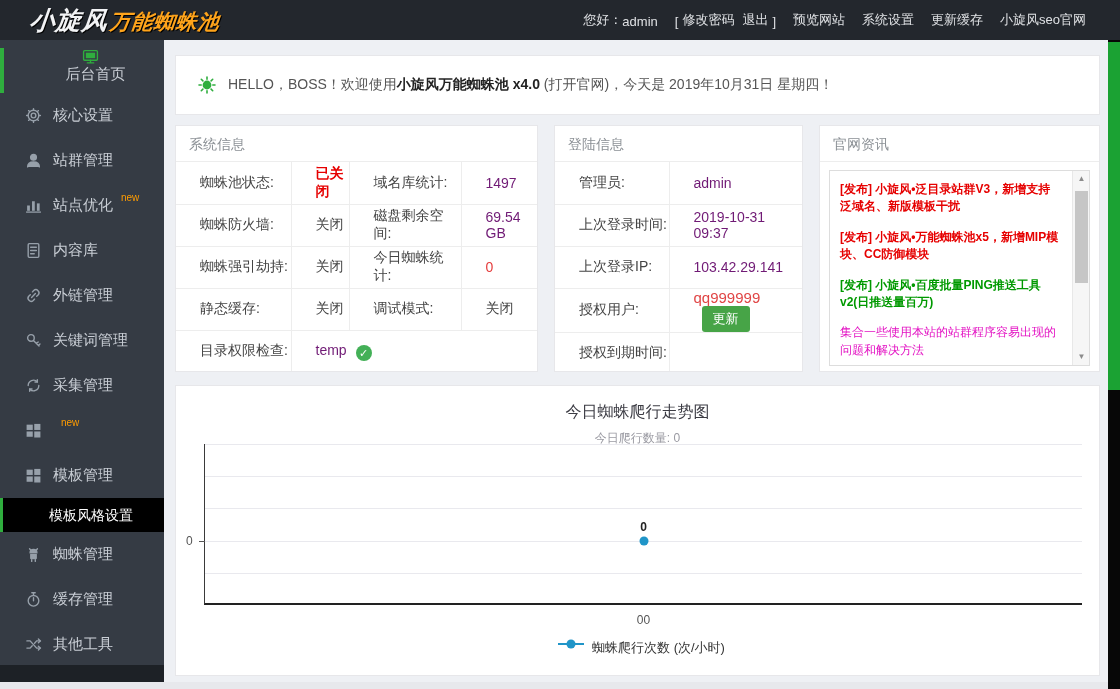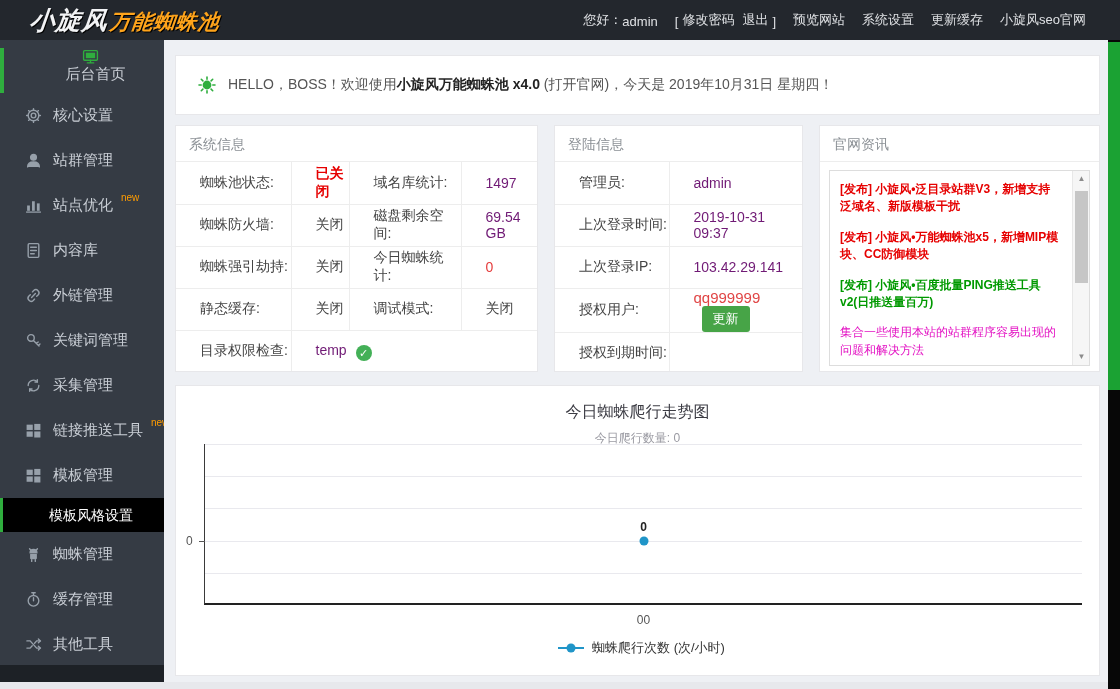--- a/index.html
+++ b/index.html
@@ -102,21 +102,21 @@
   .gridline { position:absolute; left:0; right:0; height:1px; background:#e9e9ee; }
   .ytick-label { position:absolute; left:-19px; top:90px; font-size:12px; color:#555; }
   .ytick-mark { position:absolute; left:-6px; top:97px; width:6px; height:1px; background:#555; }
   .data-point { position:absolute; left:50%; top:97px; width:9px; height:9px;
     border-radius:50%; transform:translate(-50%,-50%); }
   .point-label { position:absolute; left:50%; top:76px; transform:translateX(-50%);
     font-size:12px; font-weight:bold; color:#222; }
   .x-label { position:absolute; left:50%; top:169px; transform:translateX(-50%);
     font-size:12px; color:#555; }
   .legend { position:absolute; left:8px; right:0; bottom:18px; display:flex;
-    justify-content:center; align-items:center; cursor:pointer; }
+    justify-content:center; align-items:flex-start; cursor:pointer; }
   .lg-mark { position:relative; width:26px; height:10px; margin-right:8px; }
   .lg-line { position:absolute; left:0; right:0; top:4px; height:2px; }
   .lg-dot { position:absolute; left:50%; top:50%; width:9px; height:9px; border-radius:50%;
     transform:translate(-50%,-50%); }
   .lg-text { font-size:13px; color:#333; }
 </style>
 </head>
 <body>
 
 <div class="stage">
@@ -220,21 +220,20 @@
     </div>
     <div class="side-item">
       <span class="s-icon">
         <svg class="sicon filled" viewBox="0 0 16 16" width="17" height="17">
             <rect x="1.5" y="2.5" width="5.8" height="5"></rect>
             <rect x="8.7" y="1.8" width="5.8" height="5.7"></rect>
             <rect x="1.5" y="8.9" width="5.8" height="5"></rect>
             <rect x="8.7" y="8.9" width="5.8" height="5.7"></rect>
           </svg>
       </span>
-      <span class="s-label">链接推送工具</span>
       <span class="new-badge">new</span>
     </div>
     <div class="side-item">
       <span class="s-icon">
         <svg class="sicon filled" viewBox="0 0 16 16" width="17" height="17">
             <rect x="1.5" y="2.5" width="5.8" height="5"></rect>
             <rect x="8.7" y="1.8" width="5.8" height="5.7"></rect>
             <rect x="1.5" y="8.9" width="5.8" height="5"></rect>
             <rect x="8.7" y="8.9" width="5.8" height="5.7"></rect>
           </svg>

